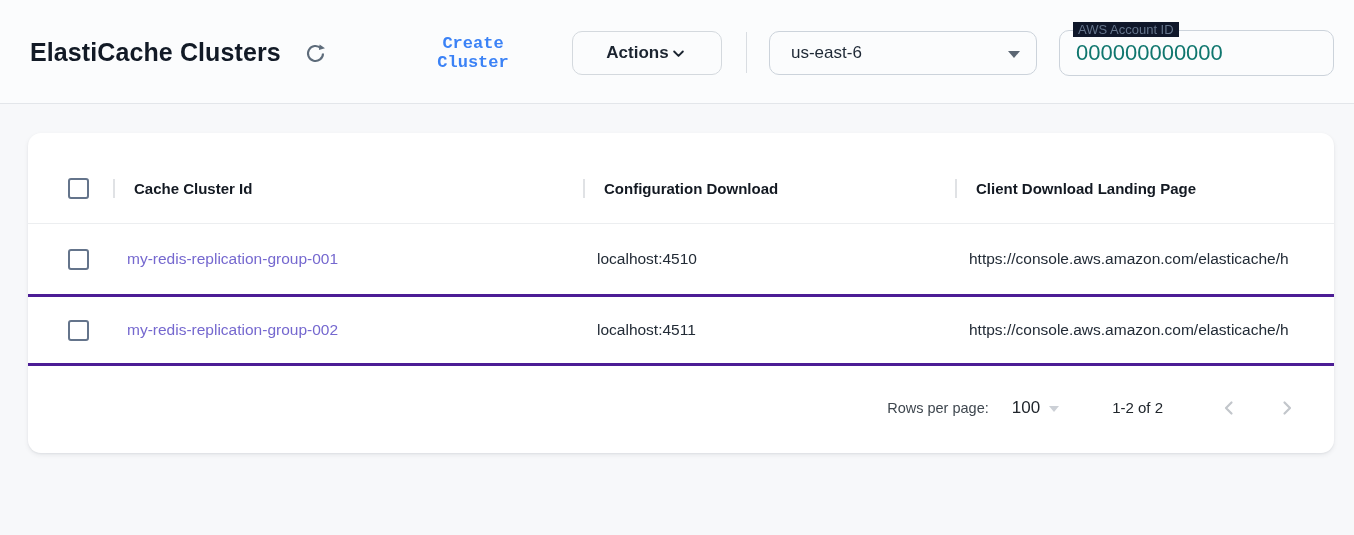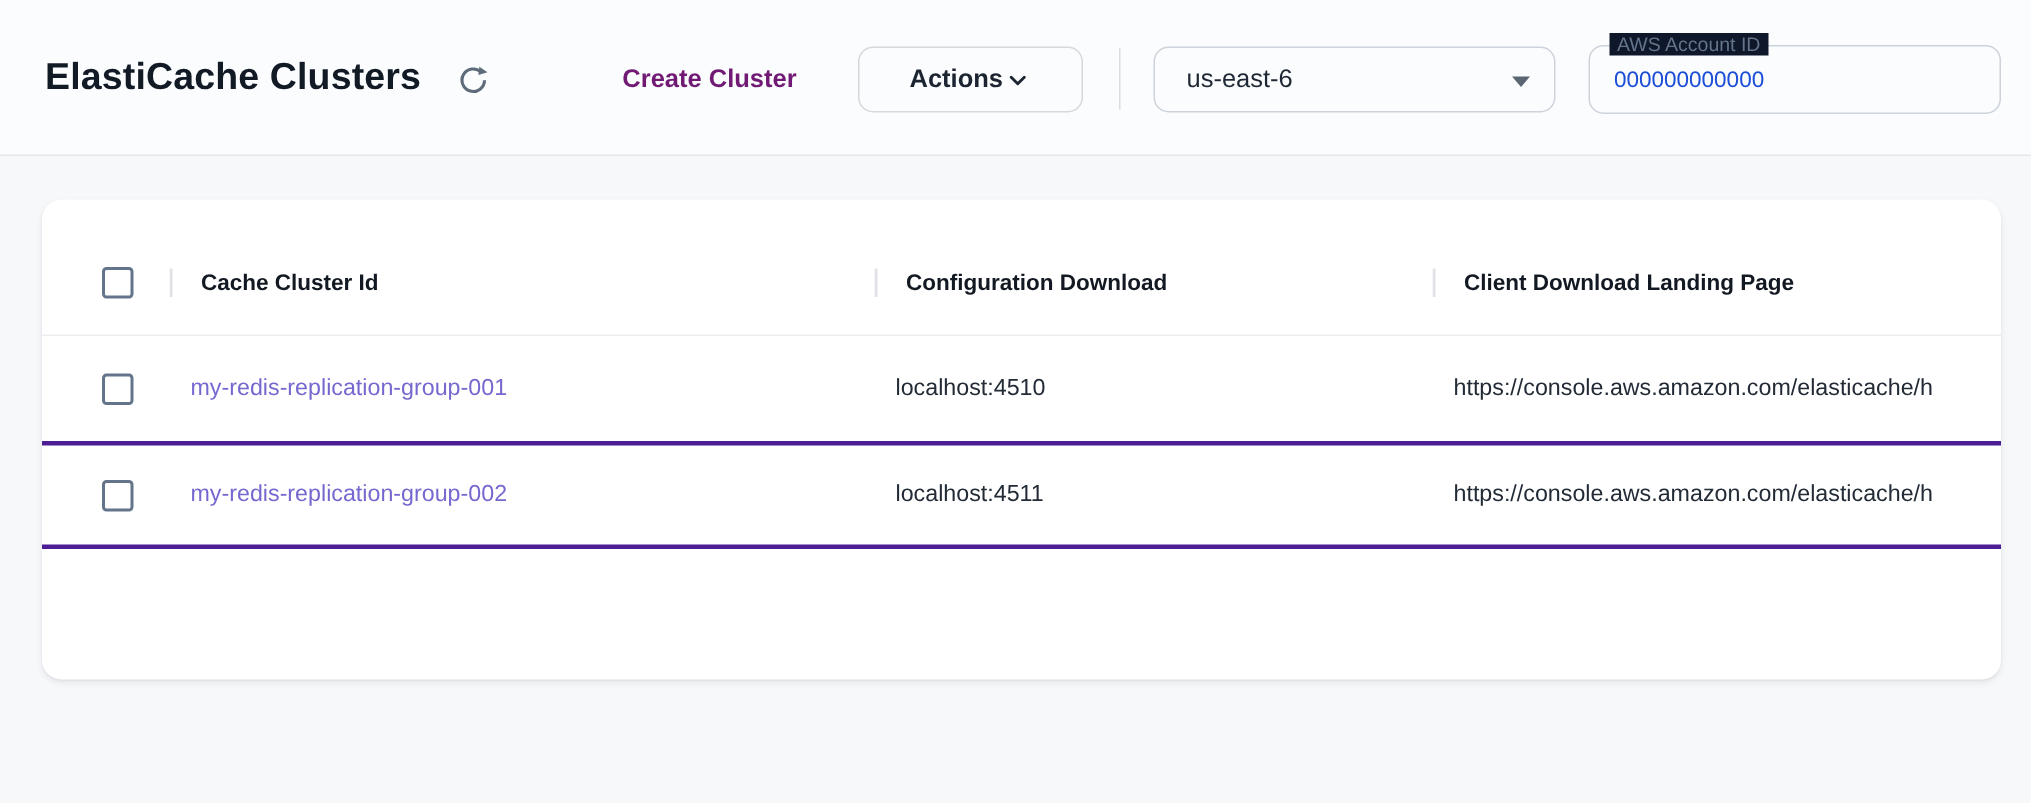--- a/index.html
+++ b/index.html
@@ -7,41 +7,41 @@
     font-family:"Liberation Sans", sans-serif; background:#f7f8fa; color:#1d2733; }
 
   
   .app-header { position:relative; width:100%; height:104px;
     background:#fbfcfd; border-bottom:1px solid #e3e6ea; }
   .page-title { position:absolute; left:30px; top:50%; transform:translateY(-50%);
     font-size:25px; font-weight:700; color:#121a26; letter-spacing:.1px; }
   .refresh-btn { position:absolute; left:302px; top:41px; width:26px; height:26px;
     border:none; background:transparent; cursor:pointer; padding:0; }
   .text-btn { position:absolute; left:405px; top:31px; height:44px; width:136px;
-    background:transparent; border:none; font-family:Liberation Sans, sans-serif;
-    font-size:17px; font-weight:700; color:#701a75; cursor:pointer; }
+    background:transparent; border:none; font-family:Liberation Mono, monospace;
+    font-size:17px; font-weight:700; color:#3b82f6; cursor:pointer; }
   .actions-btn { position:absolute; left:572px; top:31px; width:150px; height:44px;
     border:1px solid #d4d9de; border-radius:10px; background:transparent;
     display:flex; align-items:center; justify-content:center; 
     font-family:inherit; font-size:17px; font-weight:700; color:#1b2430; cursor:pointer; }
   .header-divider { position:absolute; left:746px; top:32px; width:1px; height:41px;
     background:#d9dde2; }
   .region-select { position:absolute; left:769px; top:31px; width:268px; height:44px;
     border:1px solid #ccd3db; border-radius:10px; background:transparent;
     display:flex; align-items:center; cursor:pointer; }
   .region-select .region-value { padding-left:21px; font-size:17px; color:#1e2835; }
   .select-caret { position:absolute; right:16px; top:19px; width:0; height:0;
     border-left:6px solid transparent; border-right:6px solid transparent;
     border-top:7px solid #5b6673; }
   .account-field { position:absolute; left:1059px; top:30px; width:275px; height:46px;
     border:1px solid #ccd3db; border-radius:10px; }
   .account-label { position:absolute; left:13px; top:-9px; padding:0 5px;
     background:#0f172a; font-size:13px; color:#64748b; white-space:nowrap; }
   .account-input { width:100%; height:100%; border:none; background:transparent;
-    outline:none; padding:0 16px; font-family:inherit; font-size:15px; color:#1d4ed8; }
+    outline:none; padding:0 16px; font-family:inherit; font-size:22px; color:#0f766e; }
 
   
   .card { position:absolute; left:28px; top:133px; width:1306px; height:320px;
     background:#ffffff; border-radius:13px; padding-top:20px;
     box-shadow:0 2px 5px rgba(15,23,42,.07), 0 1px 2px rgba(15,23,42,.05); overflow:hidden; }
 
   .grid-row { display:grid; grid-template-columns:85px 470px 372px 1fr; align-items:center; }
   .thead { height:71px; border-bottom:1px solid #eceef0; }
   .trow  { height:73px; border-bottom:3px solid #4c1d95; }
   .trow.second { height:69px; }
@@ -148,14 +148,36 @@
     <div class="cb-cell">
       <div class="checkbox"></div>
     </div>
     <div class="cell">
       <a class="cell-link">my-redis-replication-group-002</a>
     </div>
     <div class="cell">localhost:4511</div>
     <div class="cell">https://console.aws.amazon.com/elasticache/h</div>
   </div>
 
+  <div class="tfoot">
+    <span class="rpp-label">Rows per page:</span>
+    <button class="rpp-select">
+      <span class="rpp-value">100</span>
+      <span class="rpp-caret"></span>
+    </button>
+    <span class="range-label">1-2 of 2</span>
+    <button class="page-btn prev">
+      <span style="display:flex;">
+        <svg viewBox="0 0 24 24" width="24" height="24">
+          <path d="M14.5 6.5 L9 12 L14.5 17.5" fill="none" stroke="#c2c6cb" stroke-width="2.2" stroke-linecap="round" stroke-linejoin="round"></path>
+        </svg>
+      </span>
+    </button>
+    <button class="page-btn">
+      <span style="display:flex;">
+        <svg viewBox="0 0 24 24" width="24" height="24">
+          <path d="M9.5 6.5 L15 12 L9.5 17.5" fill="none" stroke="#c2c6cb" stroke-width="2.2" stroke-linecap="round" stroke-linejoin="round"></path>
+        </svg>
+      </span>
+    </button>
+  </div>
 
 </div>
 
 </body></html>

